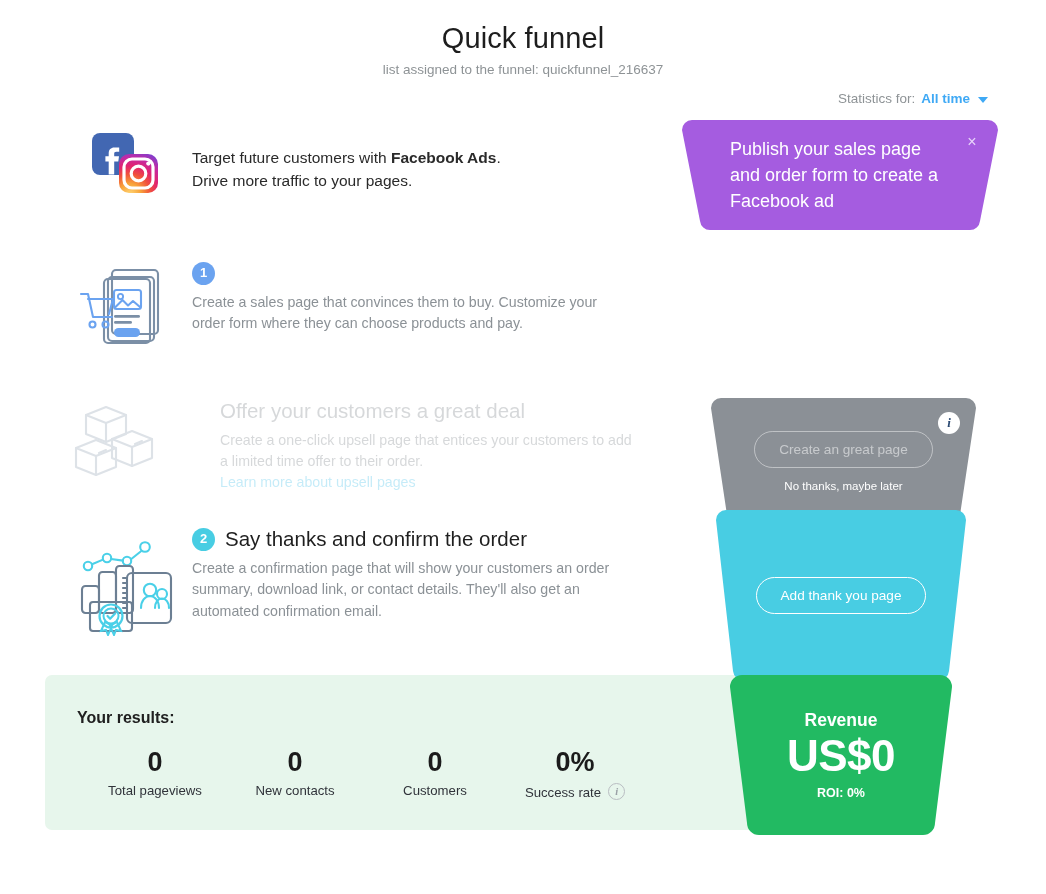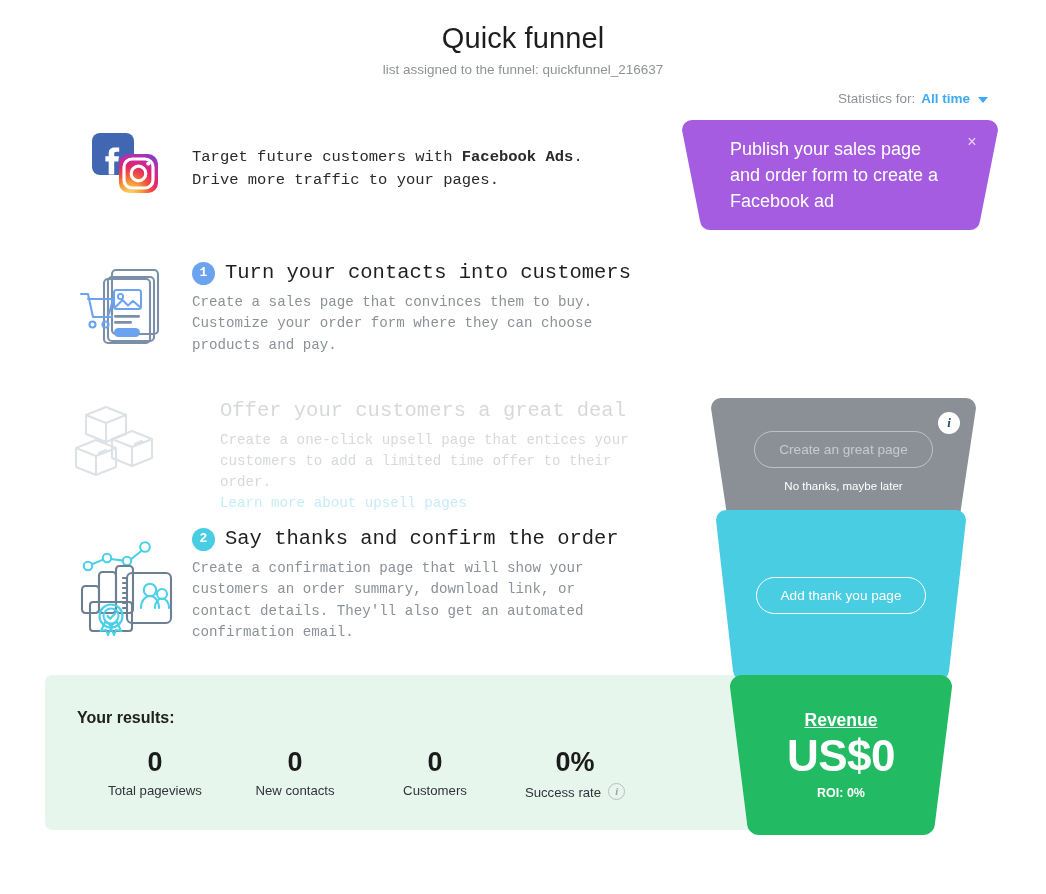--- a/index.html
+++ b/index.html
@@ -31,21 +31,21 @@
   .caret {
     width: 0; height: 0; margin-left: 2px; margin-top: 2px;
     border-left: 5px solid transparent;
     border-right: 5px solid transparent;
     border-top: 6px solid #3fa9f5;
   }
 
   
   .left { position: absolute; left: 0; top: 0; width: 680px; height: 894px; }
 
-  .row { position: absolute; display: flex; font-family: Liberation Mono, monospace; }
+  .row { position: absolute; display: flex; }
   .row .icon-cell {
     width: 130px; min-width: 130px; display: flex;
     justify-content: center; align-items: flex-start;
   }
   .row .txt-cell { padding-top: 0; }
 
   .row-fb   { left: 62px; top: 132px; }
   .row-s1   { left: 62px; top: 262px; }
   .row-ups  { left: 54px; top: 400px; gap: 36px; }
   .row-s2   { left: 62px; top: 528px; }
@@ -137,21 +137,21 @@
   .maybe-later { margin-top: 12px; color: #ffffff; font-size: 11.5px; cursor: pointer; }
 
   .info-badge {
     position: absolute; top: 14px; right: 16px;
     width: 22px; height: 22px; border-radius: 50%; background: #ffffff;
     color: #2b4a73; font-size: 13px; font-weight: 700; font-style: italic;
     display: flex; align-items: center; justify-content: center;
     font-family: "Liberation Serif", serif; cursor: pointer;
   }
 
-  .rev-label { color: #ffffff; font-size: 17.5px; font-weight: 700; text-decoration: underline; }
+  .rev-label { color: #ffffff; font-size: 17.5px; font-weight: 700; }
   .rev-value { color: #ffffff; font-size: 44px; font-weight: 700; line-height: 1.12; letter-spacing: -.5px; }
   .rev-roi   { color: #ffffff; font-size: 12.5px; font-weight: 700; margin-top: 6px; }
 </style>
 </head>
 <body>
 
 <div class="page">
 
   <div class="hdr-title">Quick funnel</div>
   <div class="hdr-sub">list assigned to the funnel: quickfunnel_216637</div>
@@ -215,21 +215,20 @@
               <path d="M11 37h25l-4 15"></path>
               <circle cx="15.5" cy="62.5" r="3"></circle>
               <circle cx="28.5" cy="62.5" r="3"></circle>
             </g>
           </svg>
         </span>
       </div>
       <div class="txt-cell">
         <div class="sec-head">
           <span class="badge b1">1</span>
-          <span>Turn your contacts into customers</span>
         </div>
         <div class="sec-body">Create a sales page that convinces them to buy. Customize your order form where they can choose products and pay.</div>
       </div>
     </div>
 
     <div class="row row-ups dim">
       <div class="icon-cell">
         <span>
           <svg class="ico" width="100" height="85" viewBox="0 0 100 85">
             <g fill="none" stroke="#9fadbd" stroke-width="2.1" stroke-linejoin="round" stroke-linecap="round">

